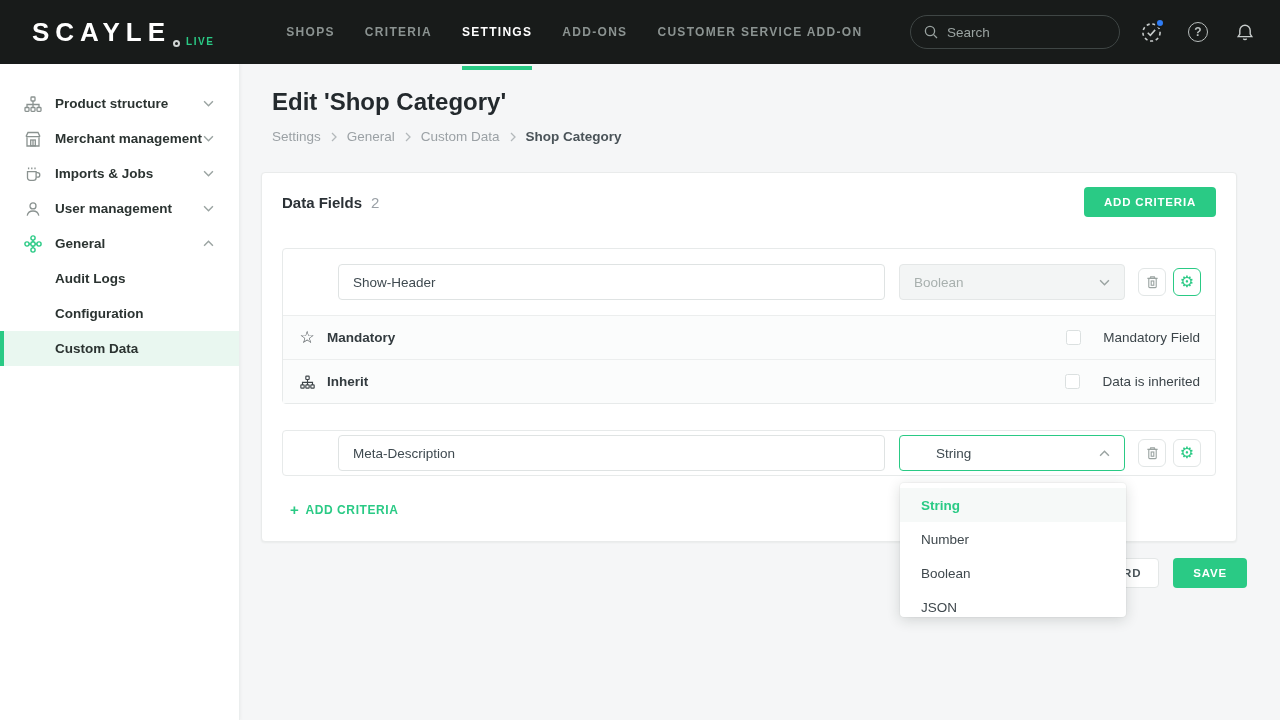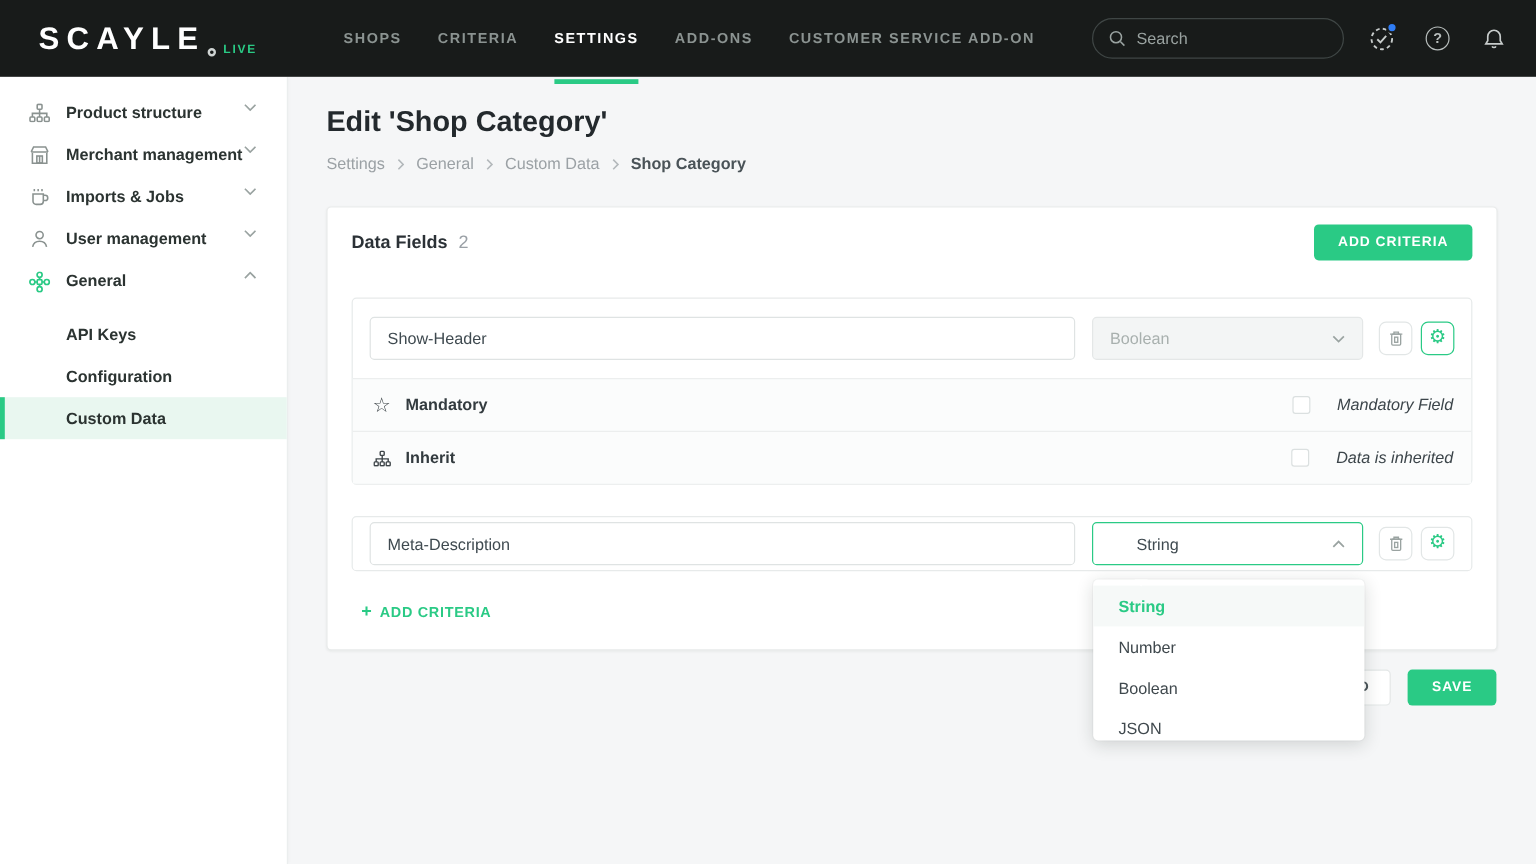--- a/index.html
+++ b/index.html
@@ -35,78 +35,78 @@
   .tb-icon { position:relative; width:26px; height:26px; display:flex; align-items:center;
     justify-content:center; color:#c7cccb; cursor:pointer; }
   .blue-dot { position:absolute; top:-1px; right:-1px; width:10px; height:10px;
     border-radius:50%; background:#2f7df6; border:2px solid #181b1a; }
   .help-circle { width:20px; height:20px; border:1.6px solid #b9bfbe; border-radius:50%;
     display:flex; align-items:center; justify-content:center; font-size:12px; font-weight:bold; color:#b9bfbe; }
 
   
   .sidebar { position:absolute; top:64px; left:0; width:240px; bottom:0; background:#fff;
     border-right:1px solid #ebeeee; box-shadow:1px 0 3px rgba(20,30,28,.04); padding-top:22px; z-index:40; }
-  .side-item { height:35px; display:flex; padding:0 25px 0 24px;
+  .side-item { height:35px; display:flex; align-items:center; padding:0 25px 0 24px;
     font-size:13.5px; font-weight:bold; color:#2b3331; cursor:pointer; }
   .side-icon { width:18px; display:flex; justify-content:center; color:#8a9290; margin-right:13px; }
   .side-icon.green { color:#2aca85; }
   .side-chevron { margin-left:auto; color:#9aa3a1; display:flex; }
   .side-sub { height:35px; display:flex; align-items:center; padding-left:55px;
     font-size:13.5px; font-weight:bold; color:#2b3331; cursor:pointer; }
   .side-sub.active { background:#e9f7f0; border-left:4px solid #2aca85; padding-left:51px; }
 
   
   .main { position:absolute; left:240px; top:64px; right:0; bottom:0; }
   .page-title { margin:24px 0 0 32px; font-size:24px; font-weight:bold; color:#23292d; }
   .breadcrumb { margin:13px 0 0 32px; display:flex; align-items:center; gap:10px;
     font-size:13.5px; color:#9ba1a5; }
   .crumb { cursor:pointer; }
   .crumb.last { color:#4a5358; font-weight:bold; cursor:default; }
   .crumb-sep { color:#b3b8bb; display:flex; }
 
   
-  .card { position:absolute; left:32px; top:108px; width:976px; background:#fff;
+  .card { position:absolute; left:21px; top:108px; width:976px; background:#fff;
     border:1px solid #e9ebeb; border-radius:4px; box-shadow:0 1px 2px rgba(20,30,28,.05);
     padding:0 20px 22px; z-index:20; }
   .card-header { height:58px; display:flex; align-items:center; }
   .card-title { font-size:15px; font-weight:bold; color:#2b3136; }
   .card-count { font-size:15px; color:#9aa0a6; margin-left:9px; }
   .btn { border:none; border-radius:4px; height:30px; font-family:"Liberation Sans",sans-serif;
     font-size:11.5px; font-weight:bold; letter-spacing:.8px; cursor:pointer; }
   .btn-green { background:#2aca85; color:#fff; padding:0 20px; }
   .btn-white { background:#fff; color:#4a5459; border:1px solid #e4e7e7; padding:0 17px; }
 
   .field-group { border:1px solid #e7eaea; border-radius:4px; }
   .group-1 { margin-top:17px; }
   .group-2 { margin-top:26px; }
   .field-row { display:flex; align-items:center; }
   .group-1 .field-row { padding:15px 14px; }
   .group-2 .field-row { padding:4px 14px; }
   .field-input { flex:1; height:36px; border:1px solid #dfe3e3; border-radius:4px;
     padding:0 14px; font-size:13.5px; color:#3f4a50; background:#fff; outline:none;
-    font-family:"Liberation Sans",sans-serif; }
+    font-family:"Liberation Sans",sans-serif;margin-left:41px; }
   .type-select { width:226px; height:36px; margin-left:14px; border:1px solid #e2e6e6;
     border-radius:4px; display:flex; align-items:center; padding:0 14px; font-size:13.5px;
     position:relative; cursor:pointer; background:#fff; color:#3f4a50; }
   .type-select.disabled { background:#f3f5f5; color:#a8b0ae; border-color:#e4e7e7; }
   .type-select.open { border-color:#2aca85;padding-left:36px; }
   .select-chevron { margin-left:auto; color:#9aa3a1; display:flex; }
   .icon-btn { width:28px; height:28px; border:1px solid #e2e6e6; border-radius:6px;
     background:#fff; display:flex; align-items:center; justify-content:center;
     color:#9aa3a1; cursor:pointer; flex:none; }
   .icon-btn.ml-lg { margin-left:13px; }
   .icon-btn.ml-sm { margin-left:7px; }
   .icon-btn.green-border { border-color:#2aca85; }
   .gear-glyph { color:#2aca85; font-size:16px; line-height:1; }
 
   .option-row { border-top:1px solid #eceeee; height:44px; display:flex; align-items:center;
     padding:0 15px; background:#fbfcfc; }
   .option-icon { width:18px; display:flex; justify-content:center; color:#3e4549; }
   .option-label { margin-left:11px; font-size:13.5px; font-weight:bold; color:#333b3f; }
-  .option-right { margin-left:auto; display:flex; align-items:flex-start; gap:22px;font-style:italic; }
+  .option-right { margin-left:auto; display:flex; align-items:flex-start; gap:22px; }
   .checkbox { width:15px; height:15px; border:1px solid #dbe0e0; border-radius:2.5px;
     background:#fff; cursor:pointer; flex:none; }
   .cb-label { font-size:13.5px; color:#3c454a; }
   .star-glyph { font-size:17px; line-height:1; color:#3e4549; }
 
   .add-link { margin:26px 0 0 8px; display:inline-flex; align-items:center; gap:6px;
     color:#2aca85; font-size:12px; font-weight:bold; letter-spacing:.6px; cursor:pointer; }
   .add-link .plus { font-size:15px; font-weight:bold; line-height:1; }
 
   
@@ -242,21 +242,21 @@
           <path d="M9 5.1V7M9 11v1.9M5.1 9H7M11 9h1.9"></path>
         </svg>
     </span>
     <span>General</span>
     <span class="side-chevron">
         <svg width="11" height="7" viewBox="0 0 10 6">
           <path d="M1 5l4-4 4 4" fill="none" stroke="currentColor" stroke-width="1.3"></path>
         </svg>
       </span>
   </div>
-  <div class="side-sub">API Keys</div>
+  <div class="side-sub">Audit Logs</div>
   <div class="side-sub">Configuration</div>
   <div class="side-sub active">Custom Data</div>
 </div>
 
 <div class="main">
   <div class="page-title">Edit 'Shop Category'</div>
   <div class="breadcrumb">
     <span class="crumb">Settings</span>
     <span class="crumb-sep">
         <svg width="6" height="10" viewBox="0 0 6 10">

